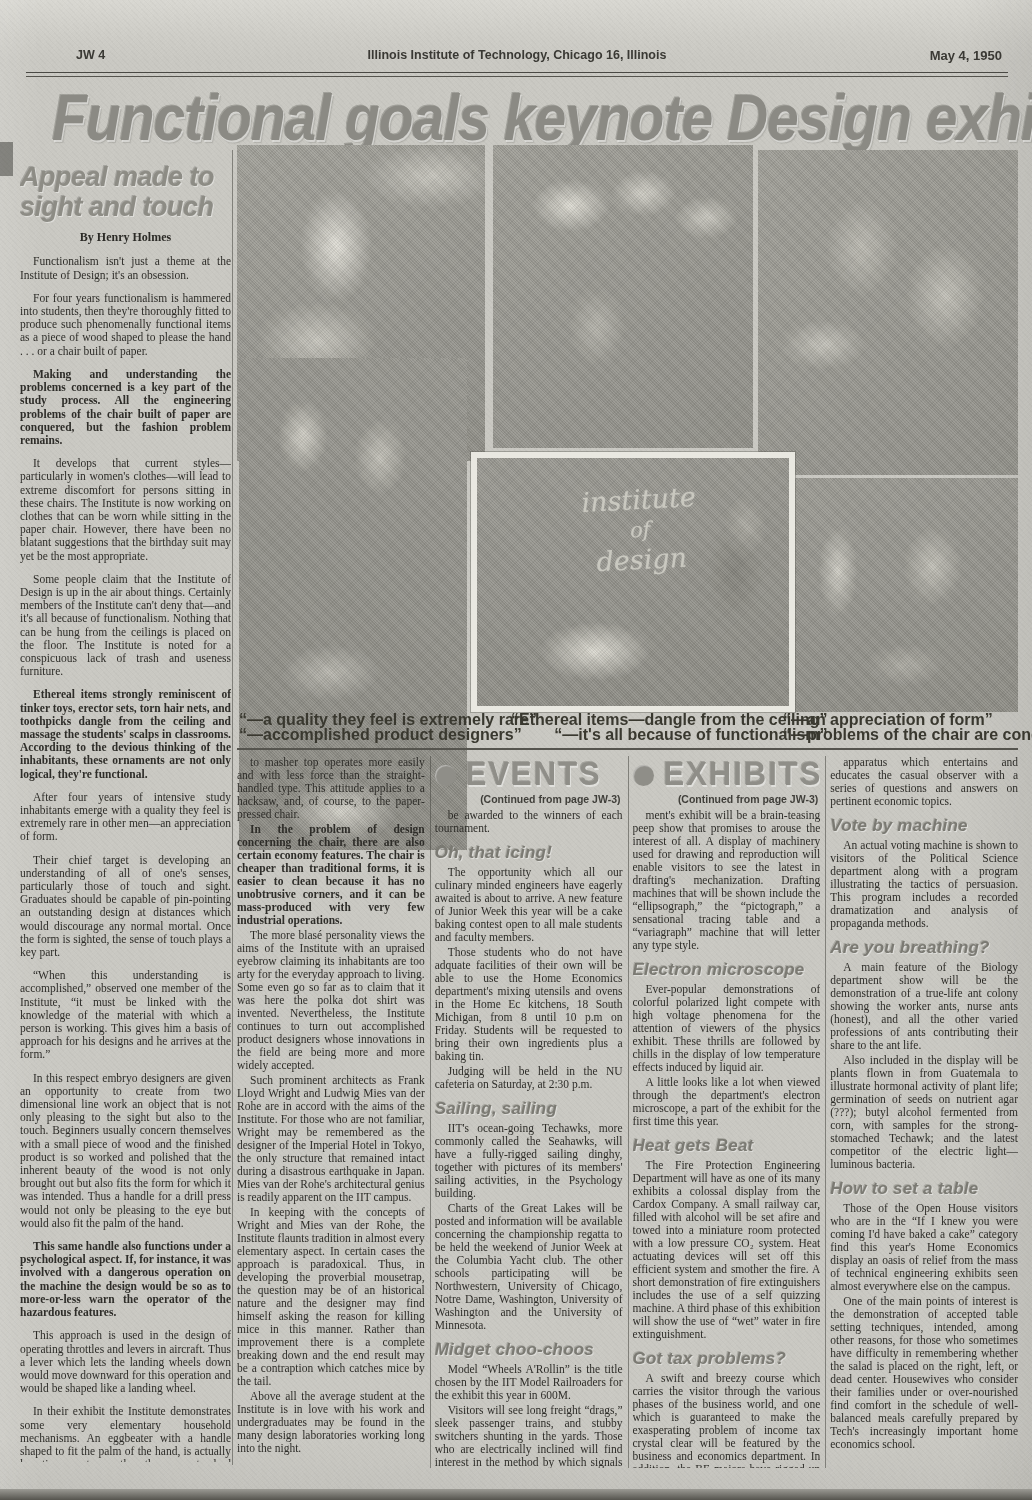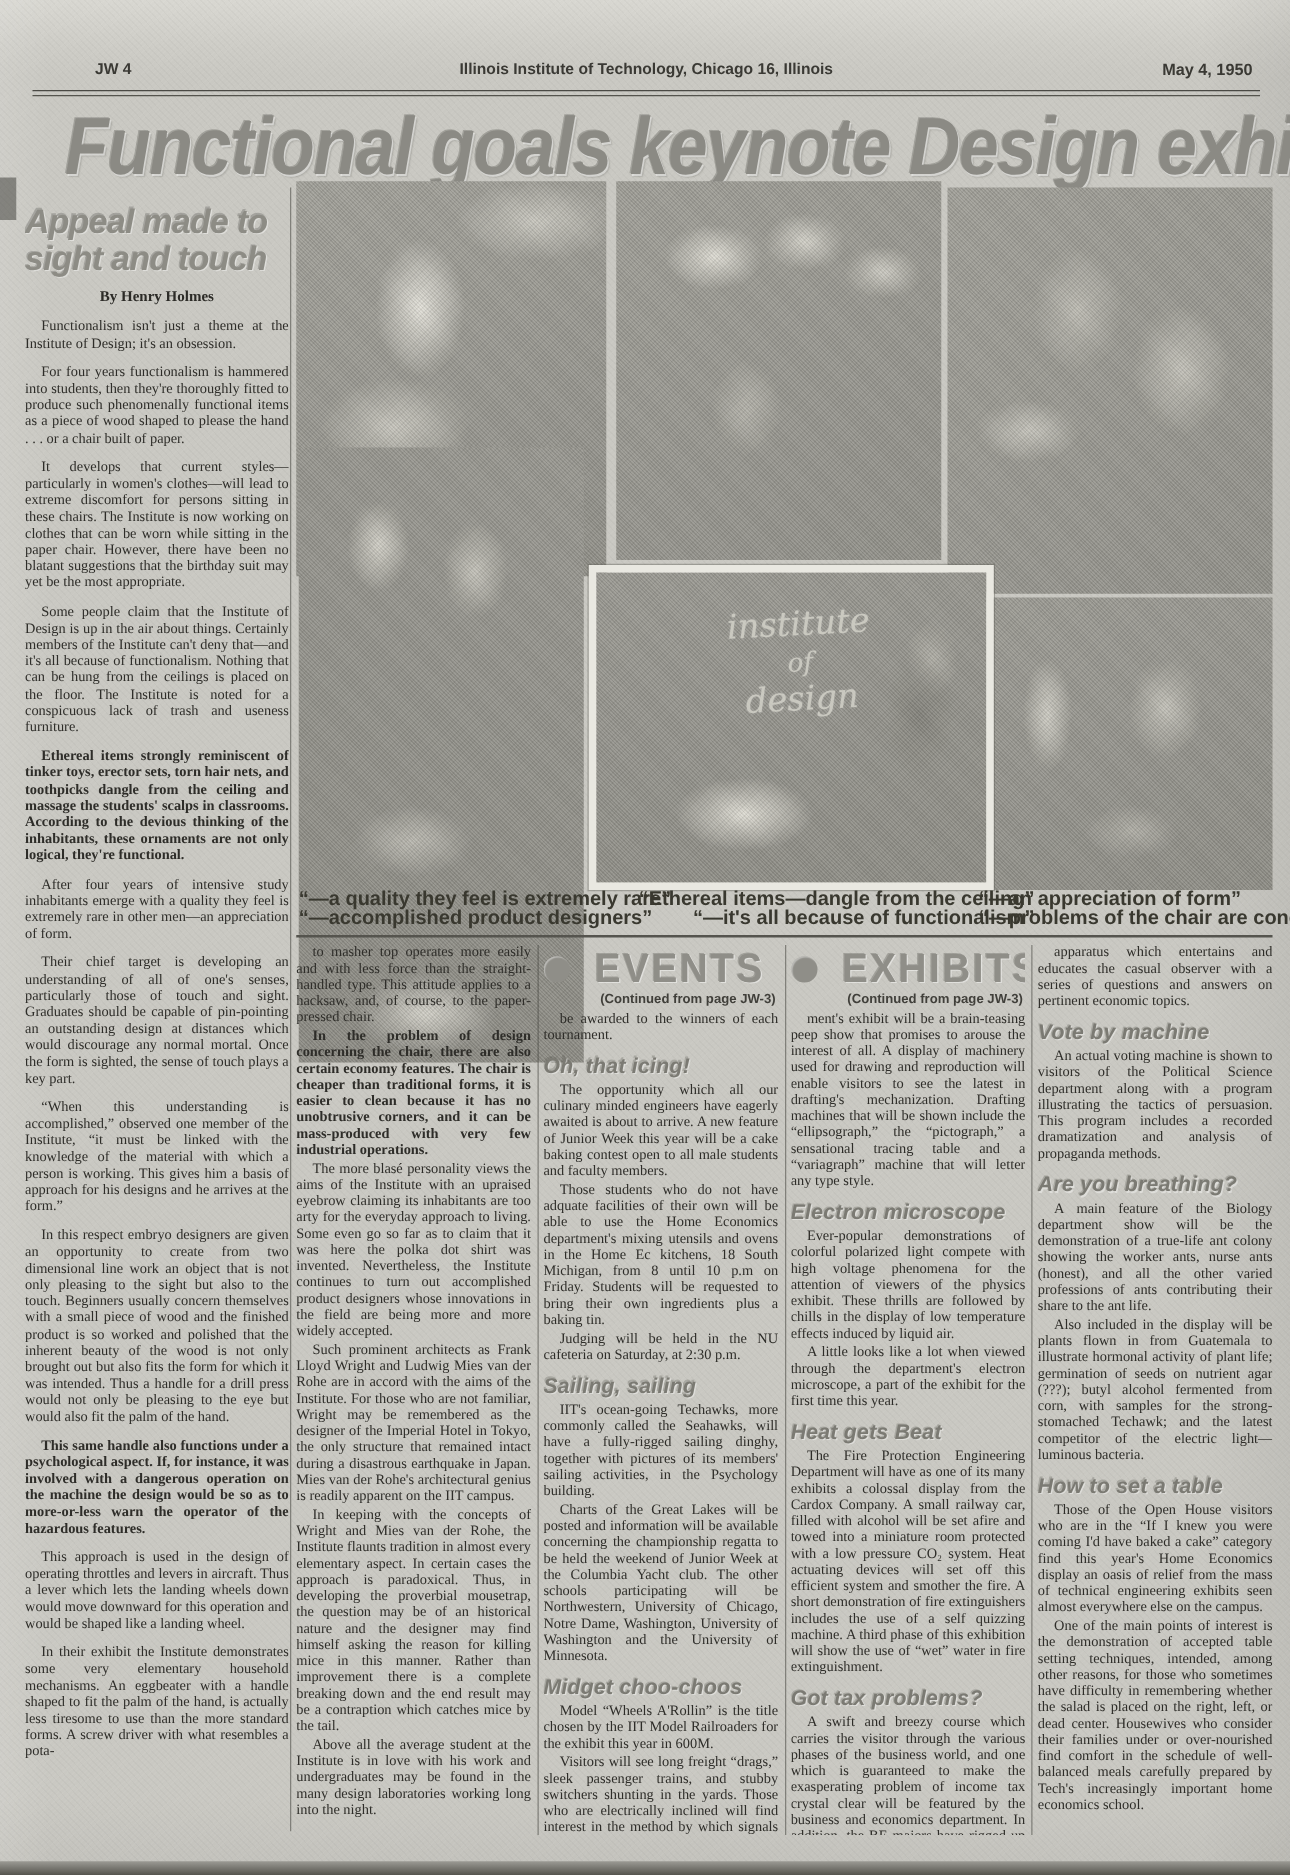--- a/index.html
+++ b/index.html
@@ -100,21 +100,21 @@
   .cap2{left:274px;text-align:right;}
   .cap3{left:546px;}
 
   .hrule{position:absolute;left:237px;top:748px;width:781px;height:2px;background:#55544e;}
 
   
   .bottom{position:absolute;left:237px;top:756px;width:781px;height:712px;display:flex;overflow:hidden;}
   .bcol{width:188px;overflow:hidden;}
   .bdiv{width:1px;background:rgba(70,69,63,.55);margin:0 4px 0 5px;flex:none;}
   .bcol .copy p{font-size:11.5px;line-height:13px;margin:0 0 2px;}
-  .sec-header{display:flex;align-items:center;gap:20px;margin:2px 0 0;height:34px;}
+  .sec-header{display:flex;align-items:center;gap:10px;margin:2px 0 0;height:34px;}
   .bullet{width:21px;height:21px;border-radius:50%;background:#8f8e88;flex:none;
     box-shadow:inset 1px 1px 1px rgba(255,255,255,.4);}
   .sec-word{font-family:"Liberation Sans",sans-serif;font-weight:bold;font-size:31px;letter-spacing:2px;
     color:#8f8e88;transform:scaleY(1.05);transform-origin:left center;
     text-shadow:1px 1px 0 rgba(255,255,255,.45),-1px -1px 0 rgba(70,70,64,.3);}
   .continued{text-align:right;font-family:"Liberation Sans",sans-serif;font-weight:bold;
     font-size:10.5px;color:#403f3a;margin:1px 2px 4px 0;}
   .copy h3{margin:8px 0 3px;font-family:"Liberation Sans",sans-serif;font-style:italic;font-weight:bold;
     font-size:17px;letter-spacing:.2px;color:#7b7a73;
     text-shadow:1px 1px 0 rgba(255,255,255,.4),-1px -1px 0 rgba(70,70,64,.25);}
@@ -136,20 +136,21 @@
 
   <div class="left-col">
     <div class="feature-title">
       <span>Appeal made to</span><br>
       <span>sight and touch</span>
     </div>
     <div class="byline">By Henry Holmes</div>
     <div class="copy" id="feature-body">
         <p>Functionalism isn't just a theme at the Institute of Design; it's an obsession.</p>
         <p>For four years functionalism is hammered into students, then they're thoroughly fitted to produce such phenomenally functional items as a piece of wood shaped to please the hand . . . or a chair built of paper.</p>
+        <p class="bold">Making and understanding the problems concerned is a key part of the study process.  All the engineering problems of the chair built of paper are conquered, but the fashion problem remains.</p>
         <p>It develops that current styles—particularly in women's clothes—will lead to extreme discomfort for persons sitting in these chairs. The Institute is now working on clothes that can be worn while sitting in the paper chair.  However, there have been no blatant suggestions that the birthday suit may yet be the most appropriate.</p>
         <p>Some people claim that the Institute of Design is up in the air about things.  Certainly members of the Institute can't deny that—and it's all because of functionalism.  Nothing that can be hung from the ceilings is placed on the floor.  The Institute is noted for a conspicuous lack of trash and useness furniture.</p>
         <p class="bold">Ethereal items strongly reminiscent of tinker toys, erector sets, torn hair nets, and toothpicks dangle from the ceiling and massage the students' scalps in classrooms.  According to the devious thinking of the inhabitants, these ornaments are not only logical, they're functional.</p>
         <p>After four years of intensive study inhabitants emerge with a quality they feel is extremely rare in other men—an appreciation of form.</p>
         <p>Their chief target is developing an understanding of all of one's senses, particularly those of touch and sight.  Graduates should be capable of pin-pointing an outstanding design at distances which would discourage any normal mortal.  Once the form is sighted, the sense of touch plays a key part.</p>
         <p>“When this understanding is accomplished,” observed one member of the Institute, “it must be linked with the knowledge of the material with which a person is working. This gives him a basis of approach for his designs and he arrives at the form.”</p>
         <p>In this respect embryo designers are given an opportunity to create from two dimensional line work an object that is not only pleasing to the sight but also to the touch. Beginners usually concern themselves with a small piece of wood and the finished product is so worked and polished that the inherent beauty of the wood is not only brought out but also fits the form for which it was intended.  Thus a handle for a drill press would not only be pleasing to the eye but would also fit the palm of the hand.</p>
         <p class="bold">This same handle also functions under a psychological aspect.  If, for instance, it was involved with a dangerous operation on the machine the design would be so as to more-or-less warn the operator of the hazardous features.</p>
         <p>This approach is used in the design of operating throttles and levers in aircraft. Thus a lever which lets the landing wheels down would move downward for this operation and would be shaped like a landing wheel.</p>
         <p>In their exhibit the Institute demonstrates some very elementary household mechanisms.  An eggbeater with a handle shaped to fit the palm of the hand, is actually less tiresome to use than the more standard forms.  A screw driver with what resembles a pota-</p>

